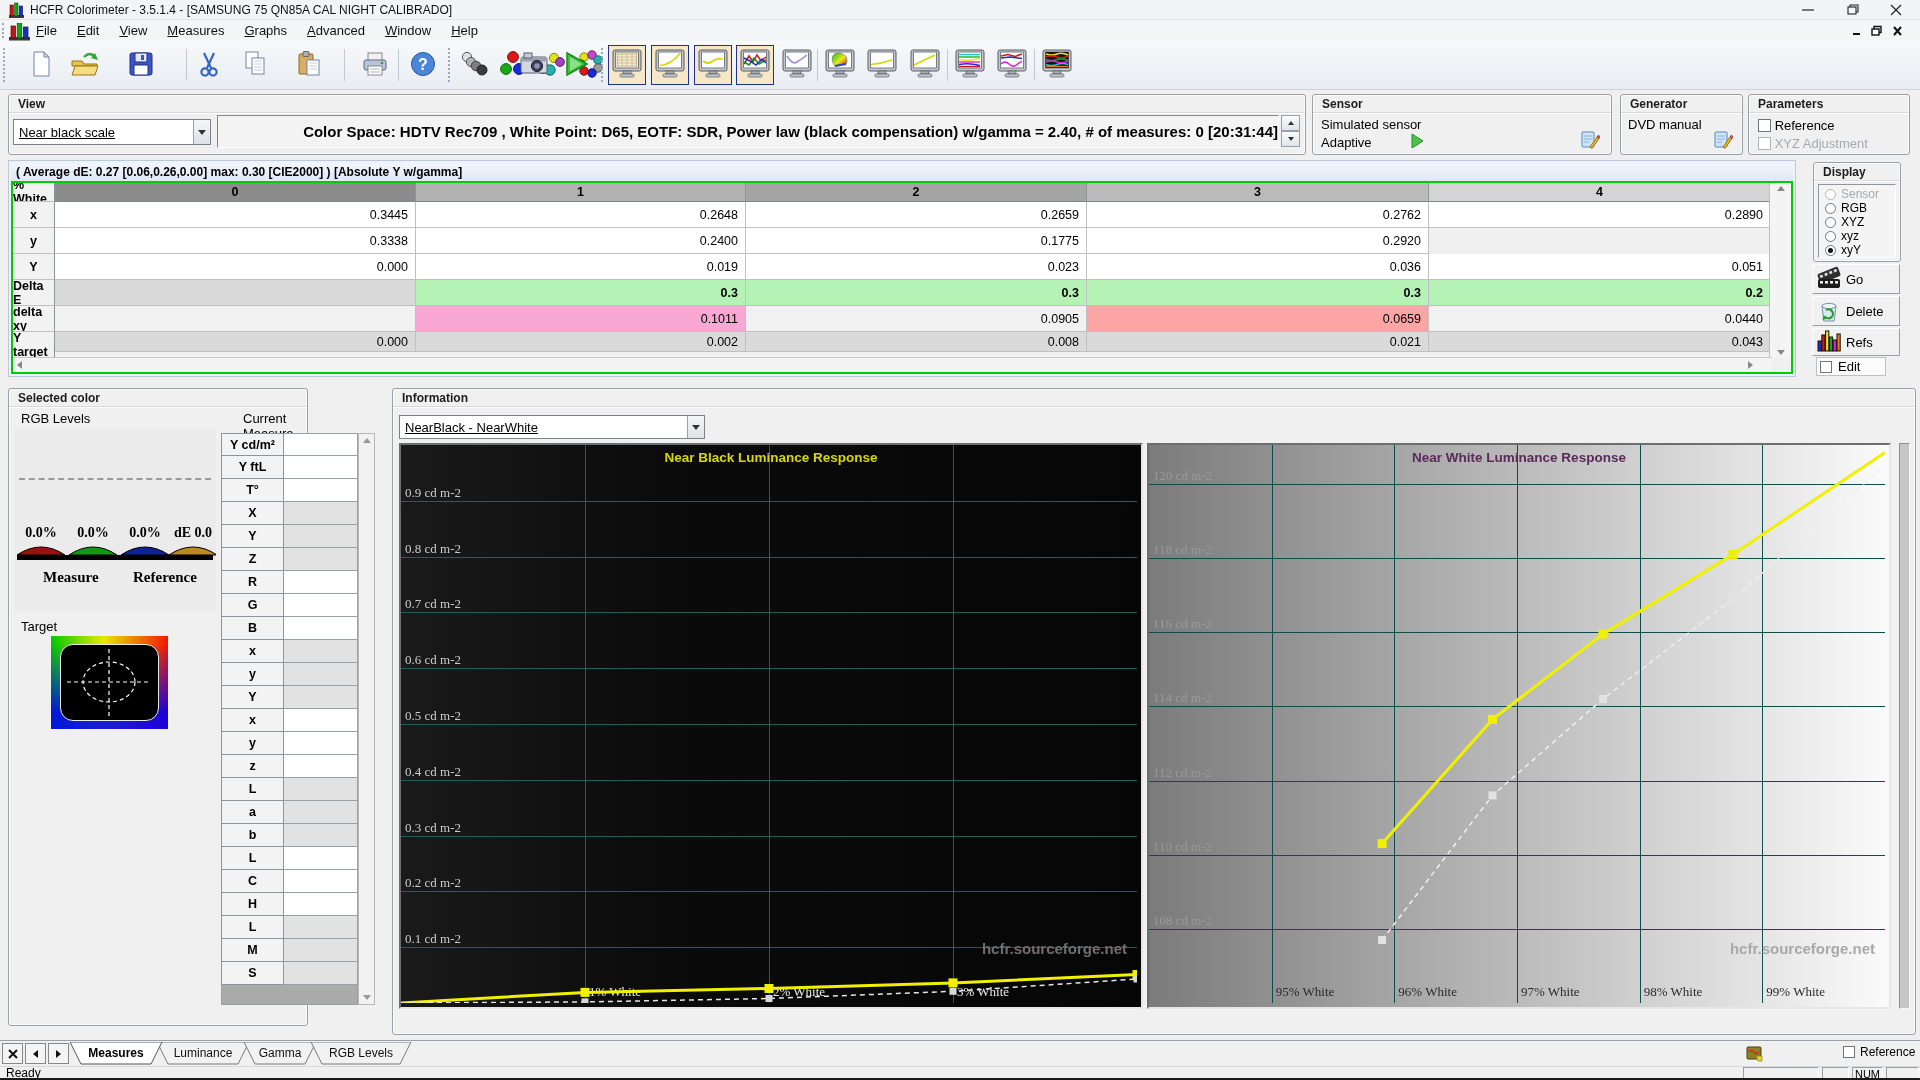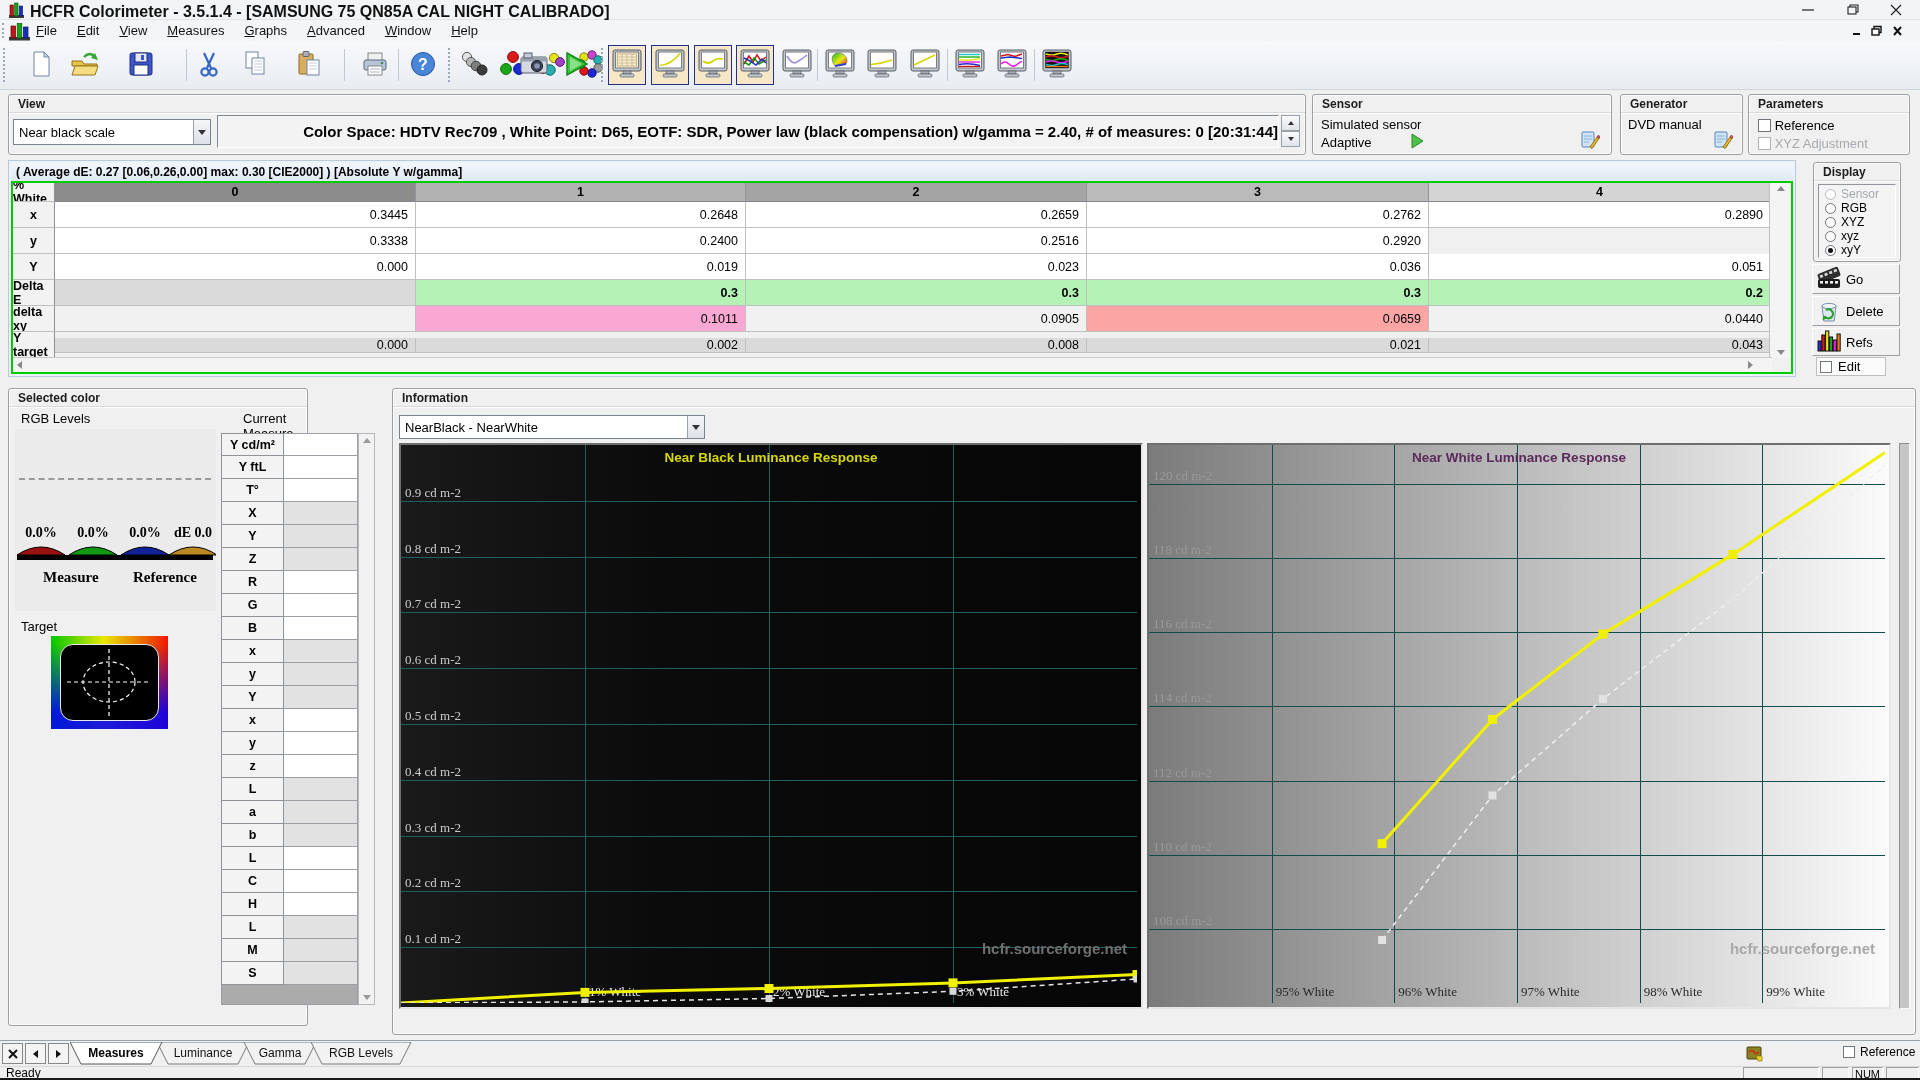--- a/index.html
+++ b/index.html
@@ -2,21 +2,21 @@
 <html><head>
 <meta charset="utf-8">
 <style>
 * { margin:0; padding:0; box-sizing:border-box; }
 html,body { width:1920px; height:1080px; overflow:hidden; }
 body { font-family:"Liberation Sans",sans-serif; font-size:12px; background:#f0f0f0; position:relative; color:#000; }
 .abs { position:absolute; }
 
 
 #titlebar { position:absolute; left:0; top:0; width:1920px; height:20px; background:#f2f4f6; border-bottom:1px solid #e2e4e6; }
-#titlebar .ttext { position:absolute; left:30px; top:3px; font-size:16px; color:#111; white-space:nowrap;font-weight:bold; }
+#titlebar .ttext { position:absolute; left:30px; top:3px; font-size:12px; color:#111; white-space:nowrap; }
 #title-icon { position:absolute; left:8px; top:2px; }
 .wbtn { position:absolute; top:0; width:44px; height:20px; text-align:center; }
 #menubar { position:absolute; left:0; top:20px; width:1920px; height:21px; background:#f4f5f6; }
 .mitem { display:inline-block; padding:3px 10px; font-size:13px; color:#111; }
 .mitem u { text-decoration:underline; }
 #menu-items { position:absolute; left:26px; top:0; white-space:nowrap; }
 #menubar-handle { position:absolute; left:2px; top:3px; height:15px; border-left:2px dotted #9aaabc; }
 #menu-icon { position:absolute; left:8px; top:2px; }
 .mdibtn { position:absolute; top:3px; width:16px; height:15px; }
 
@@ -26,21 +26,21 @@
 .tbtn.sel { background:#f6e8c6; border:1px solid #24318c; }
 .tbsep { position:absolute; top:8px; width:1px; height:32px; background:#c2c8d0; }
 .tbhandle { position:absolute; top:7px; height:34px; border-left:2px dotted #9aaabc; }
 
 
 .gbox { position:absolute; background:#f0f0f0; border:1px solid #9aa0a6; border-radius:3px; box-shadow:inset 0 0 0 1px #fbfbfb; }
 .gtitle { font-weight:bold; font-size:12px; color:#1c1c1c; padding:2px 9px 1px; border-bottom:1px solid #d9d9d9; box-shadow:0 1px 0 #fff; white-space:nowrap; }
 
 
 .combo { position:absolute; background:#fff; border:1px solid #7a828c; display:flex; align-items:center; }
-.combo .ctext { flex:1; padding-left:5px; font-size:13px; white-space:nowrap; overflow:hidden; }
+.combo .ctext { flex:1; padding-left:5px; font-size:13px; white-space:nowrap; overflow:hidden;text-decoration:underline; }
 .combo .cbtn { width:17px; align-self:stretch; background:linear-gradient(#f4f6f8,#dde2e8); border-left:1px solid #98a0aa; display:flex; align-items:center; justify-content:center; }
 .tri-down { width:0; height:0; border-left:4px solid transparent; border-right:4px solid transparent; border-top:5px solid #333; }
 .tri-up { width:0; height:0; border-left:4px solid transparent; border-right:4px solid transparent; border-bottom:5px solid #333; }
 .tri-left { width:0; height:0; border-top:4px solid transparent; border-bottom:4px solid transparent; border-right:5px solid #555; }
 .tri-right { width:0; height:0; border-top:4px solid transparent; border-bottom:4px solid transparent; border-left:5px solid #555; }
 
 
 #info-box { position:absolute; left:208px; top:20px; width:1062px; height:33px; background:#f3f3f3; border:1px solid; border-color:#808890 #fff #fff #808890; display:flex; align-items:center; overflow:hidden;justify-content:flex-end; }
 #info-box span { font-weight:bold; font-size:15px; white-space:nowrap; padding-left:7px; }
 #info-spin { position:absolute; left:1272px; top:20px; width:19px; height:33px; }
@@ -476,21 +476,21 @@
         <div class="gcell" style="width: 361px; background: rgb(255, 255, 255);">0.3445</div>
         <div class="gcell" style="width: 330px; background: rgb(255, 255, 255);">0.2648</div>
         <div class="gcell" style="width: 341px; background: rgb(255, 255, 255); text-align: right;">0.2659</div>
         <div class="gcell" style="width: 342px; background: rgb(255, 255, 255);">0.2762</div>
         <div class="gcell" style="width: 342px; background: rgb(255, 255, 255);">0.2890</div>
       </div>
       <div class="grow" style="height: 26px;">
         <div class="gcell glabel" style="height: 26px;">y</div>
         <div class="gcell" style="width: 361px; background: rgb(255, 255, 255);">0.3338</div>
         <div class="gcell" style="width: 330px; background: rgb(255, 255, 255);">0.2400</div>
-        <div class="gcell" style="width: 341px; background: rgb(255, 255, 255);">0.2516</div>
+        <div class="gcell" style="width: 341px; background: rgb(255, 255, 255);">0.1775</div>
         <div class="gcell" style="width: 342px; background: rgb(255, 255, 255);">0.2920</div>
       </div>
       <div class="grow" style="height: 26px;">
         <div class="gcell glabel" style="height: 26px;">Y</div>
         <div class="gcell" style="width: 361px; background: rgb(255, 255, 255);">0.000</div>
         <div class="gcell" style="width: 330px; background: rgb(255, 255, 255);">0.019</div>
         <div class="gcell" style="width: 341px; background: rgb(255, 255, 255);">0.023</div>
         <div class="gcell" style="width: 342px; background: rgb(255, 255, 255);">0.036</div>
         <div class="gcell" style="width: 342px; background: rgb(255, 255, 255);">0.051</div>
       </div>
@@ -503,21 +503,21 @@
         <div class="gcell" style="width: 342px; background: rgb(181, 242, 181); font-weight: bold;">0.2</div>
       </div>
       <div class="grow" style="height: 26px;">
         <div class="gcell glabel" style="height: 26px;">delta xy</div>
         <div class="gcell" style="width: 361px; background: rgb(241, 241, 241);"></div>
         <div class="gcell" style="width: 330px; background: #f9a8d4;">0.1011</div>
         <div class="gcell" style="width: 341px; background: rgb(241, 241, 241);">0.0905</div>
         <div class="gcell" style="width: 342px; background: #fca5a5;">0.0659</div>
         <div class="gcell" style="width: 342px; background: rgb(241, 241, 241);">0.0440</div>
       </div>
-      <div class="grow" style="height: 26px; align-items: center;">
+      <div class="grow" style="height: 20px;">
         <div class="gcell glabel" style="height: 26px;">Y target</div>
         <div class="gcell" style="width: 361px; background: rgb(218, 218, 218);">0.000</div>
         <div class="gcell" style="width: 330px; background: rgb(218, 218, 218);">0.002</div>
         <div class="gcell" style="width: 341px; background: rgb(218, 218, 218);">0.008</div>
         <div class="gcell" style="width: 342px; background: rgb(218, 218, 218);">0.021</div>
         <div class="gcell" style="width: 342px; background: rgb(218, 218, 218);">0.043</div>
       </div>
       <div id="vscroll" style="height: 175px;">
         <div class="scr-arrow" style="top:3px; left:0; width:21px;">
           <span class="tri-up" style="border-bottom-color:#888;"></span>

